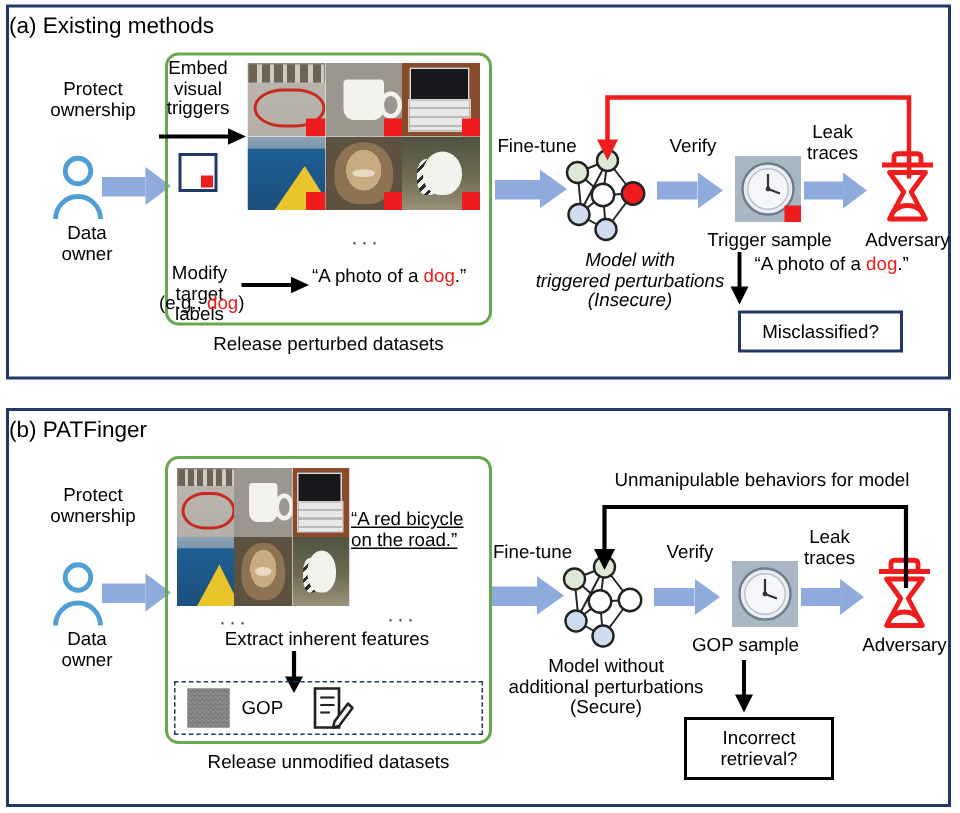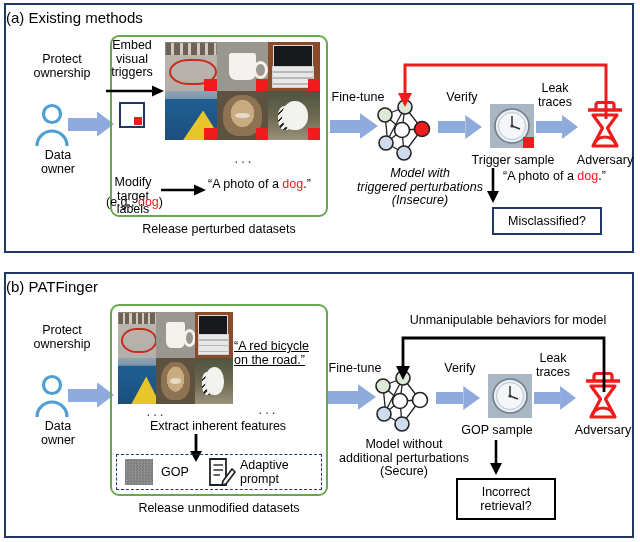--- a/index.html
+++ b/index.html
@@ -304,22 +304,20 @@
          background:repeating-conic-gradient(#8f8f8f 0 25%,#7b7b7b 0 50%) 0 0/3px 3px,#868686;"></div>
     <div class="lbl" style="left:155px;top:192px;width:40px;">GOP</div>
 
     <svg style="position:absolute;left:200px;top:183px;" width="30" height="31" viewBox="0 0 30 31">
       <path d="M4 2 L20 2 L20 28 L4 28 Z" fill="#fff" stroke="#222" stroke-width="1.8"></path>
       <line x1="7.5" y1="8" x2="17" y2="8" stroke="#222" stroke-width="1.4"></line>
       <line x1="7.5" y1="13" x2="17" y2="13" stroke="#222" stroke-width="1.4"></line>
       <line x1="7.5" y1="18" x2="14" y2="18" stroke="#222" stroke-width="1.4"></line>
       <path d="M17 24 L26 12 L29 15 L20 27 L16 28 Z" fill="#fff" stroke="#222" stroke-width="1.7" stroke-linejoin="round"></path>
     </svg>
-    <div class="lbl" style="left:234px;top:185px;width:70px;">Adaptive
-prompt</div>
 
     <div class="lbl c" style="left:104px;top:228px;width:218px;">Release unmodified datasets</div>
 
     <div class="lbl c" style="left:318px;top:88px;width:62px;">Fine-tune</div>
     <div class="barrow" style="left:322px;top:110px;width:48px;height:26px;">
       <div class="shaft"></div>
         <div class="head"></div>
     </div>
 
     <svg style="position:absolute;left:365px;top:96px;" width="60" height="62" viewBox="0 0 60 62">

